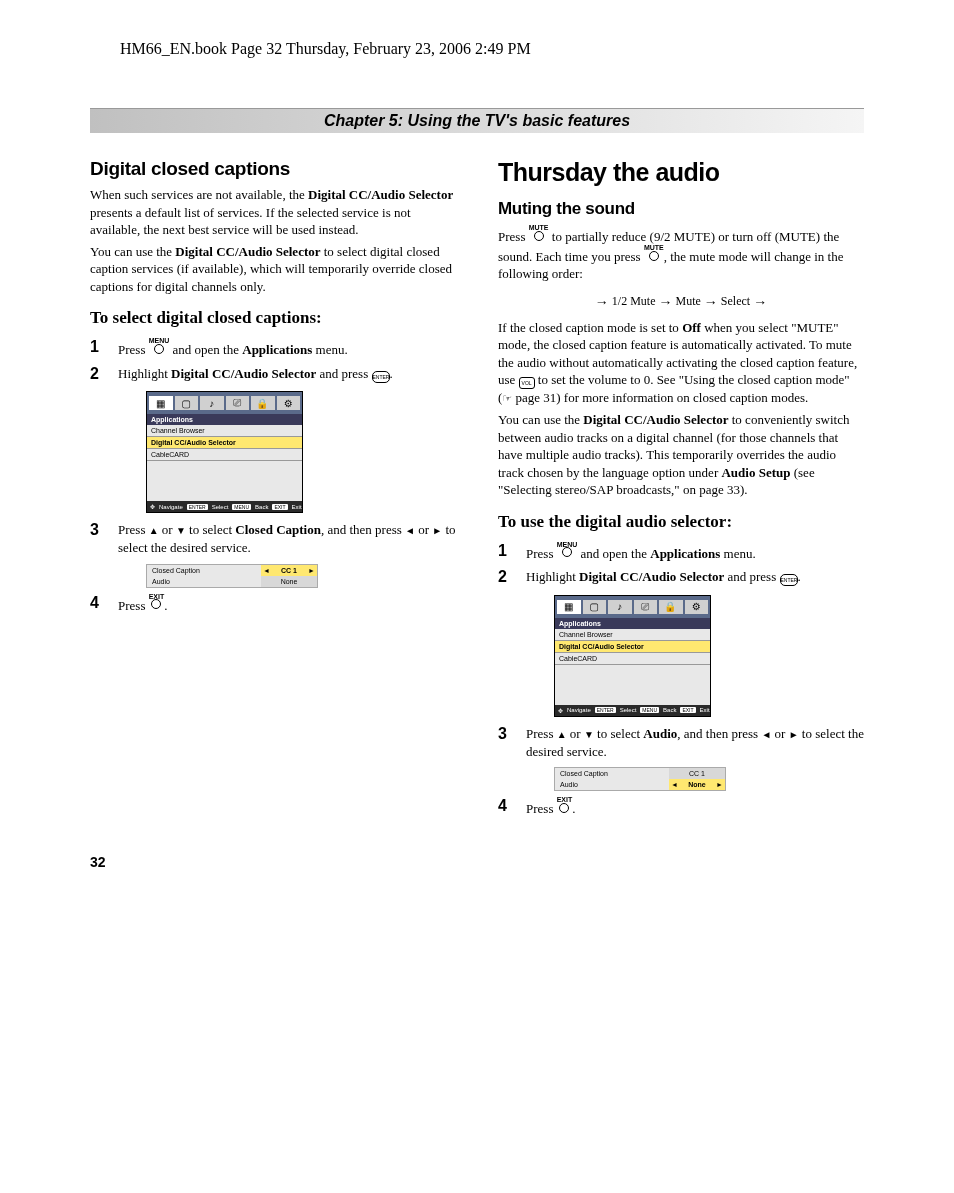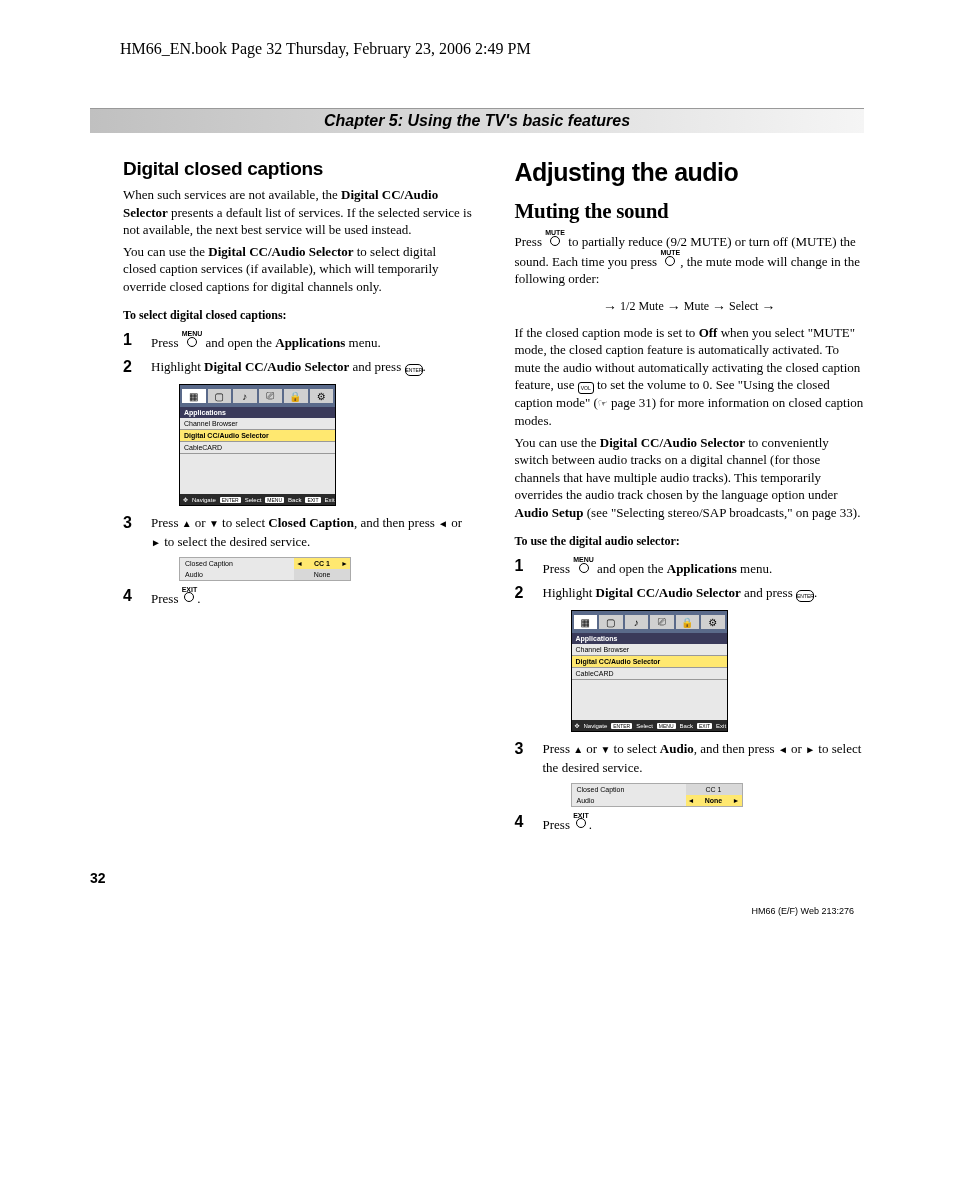--- a/index.html
+++ b/index.html
@@ -29,56 +29,55 @@
     font-family: Arial, sans-serif;
     font-weight: bold;
     font-style: italic;
     font-size: 16px;
     margin-bottom: 25px;
     border-top: 1px solid #999;
   }
   .columns {
     display: flex;
     gap: 42px;
-    margin-left: 33px;
   }
   .col {
     flex: 1;
     min-width: 0;
   }
   h1 {
     font-family: Arial, sans-serif;
     font-weight: bold;
     font-size: 25px;
     margin: 0 0 8px 0;
     letter-spacing: -0.5px;
   }
   h2 {
     font-family: Arial, sans-serif;
     font-weight: bold;
     font-size: 19px;
     margin: 0 0 6px 0;
     letter-spacing: -0.3px;
   }
   h3 {
-    font-family: Liberation Serif, serif;
-    font-weight: bold;
-    font-size: 21px;
+    font-family: Liberation Sans, sans-serif;
+    font-weight: bold;
+    font-size: 17px;
     margin: 12px 0 6px 0;
     letter-spacing: -0.3px;
   }
   p {
     margin: 4px 0;
     line-height: 1.35;
   }
   .bold { font-weight: bold; }
   .sub-bold {
     font-family: "Times New Roman", serif;
     font-weight: bold;
-    font-size: 12px;
+    font-size: 17px;
     margin-top: 12px;
     margin-bottom: 8px;
   }
   .step {
     display: flex;
     align-items: flex-start;
     margin: 6px 0;
     gap: 10px;
   }
   .step-num {
@@ -327,21 +326,21 @@
 
       <div class="step">
         <div class="step-num">4</div>
         <div class="step-body">
           <span>Press </span><span class="btn-label"><span>EXIT</span><br><span class="btn-circle"></span></span><span>.</span>
         </div>
       </div>
     </div>
 
     <div class="col">
-      <h1>Adjusting the audio</h1>
+      <h1>Thursday the audio</h1>
 
       <h3>Muting the sound</h3>
       <p>
         <span>Press </span><span class="btn-label"><span>MUTE</span><br><span class="btn-circle"></span></span><span> to partially reduce (9/2 MUTE) or turn off (MUTE) the sound. Each time you press </span><span class="btn-label"><span>MUTE</span><br><span class="btn-circle"></span></span><span>, the mute mode will change in the following order:</span>
       </p>
 
       <div class="mute-flow">
         <span class="arrow">→</span> <span>1/2 Mute</span> <span class="arrow">→</span> <span>Mute</span> <span class="arrow">→</span> <span>Select</span> <span class="arrow">→</span>
       </div>
 
@@ -425,14 +424,13 @@
         <div class="step-num">4</div>
         <div class="step-body">
           <span>Press </span><span class="btn-label"><span>EXIT</span><br><span class="btn-circle"></span></span><span>.</span>
         </div>
       </div>
 
     </div>
   </div>
 
   <div class="page-num">32</div>
-  <div class="footer-code">HM66 (E/F) Web 213:276</div>
 </div>
 
 </body></html>

